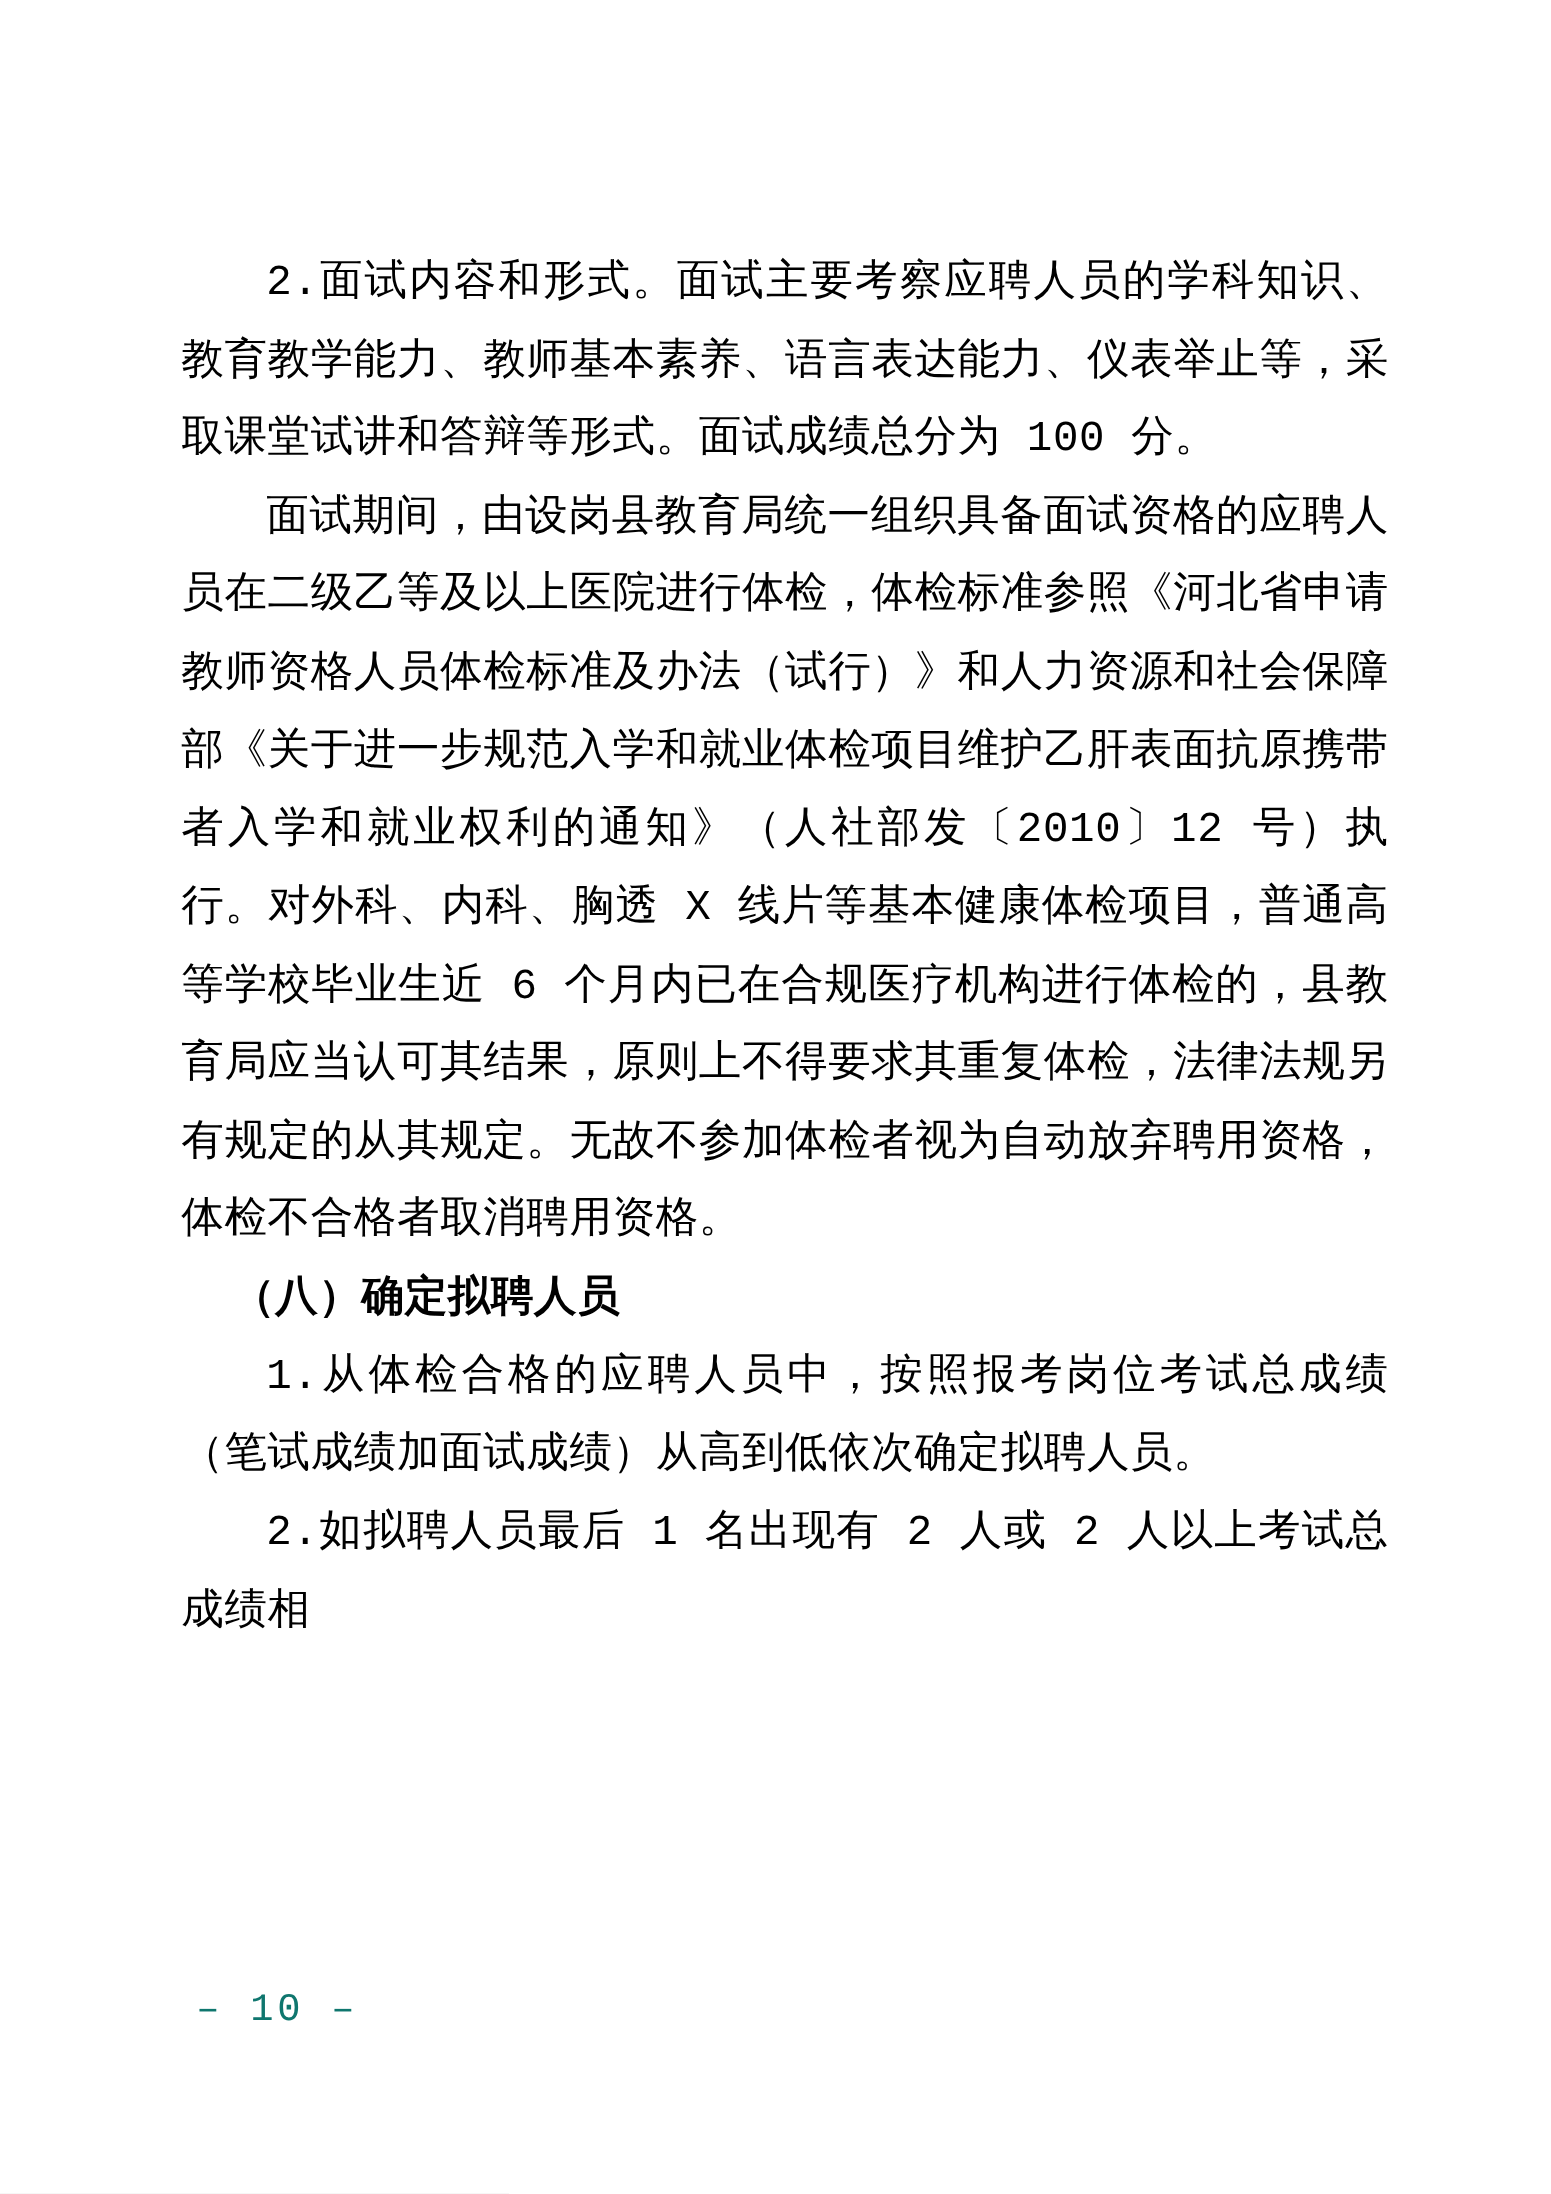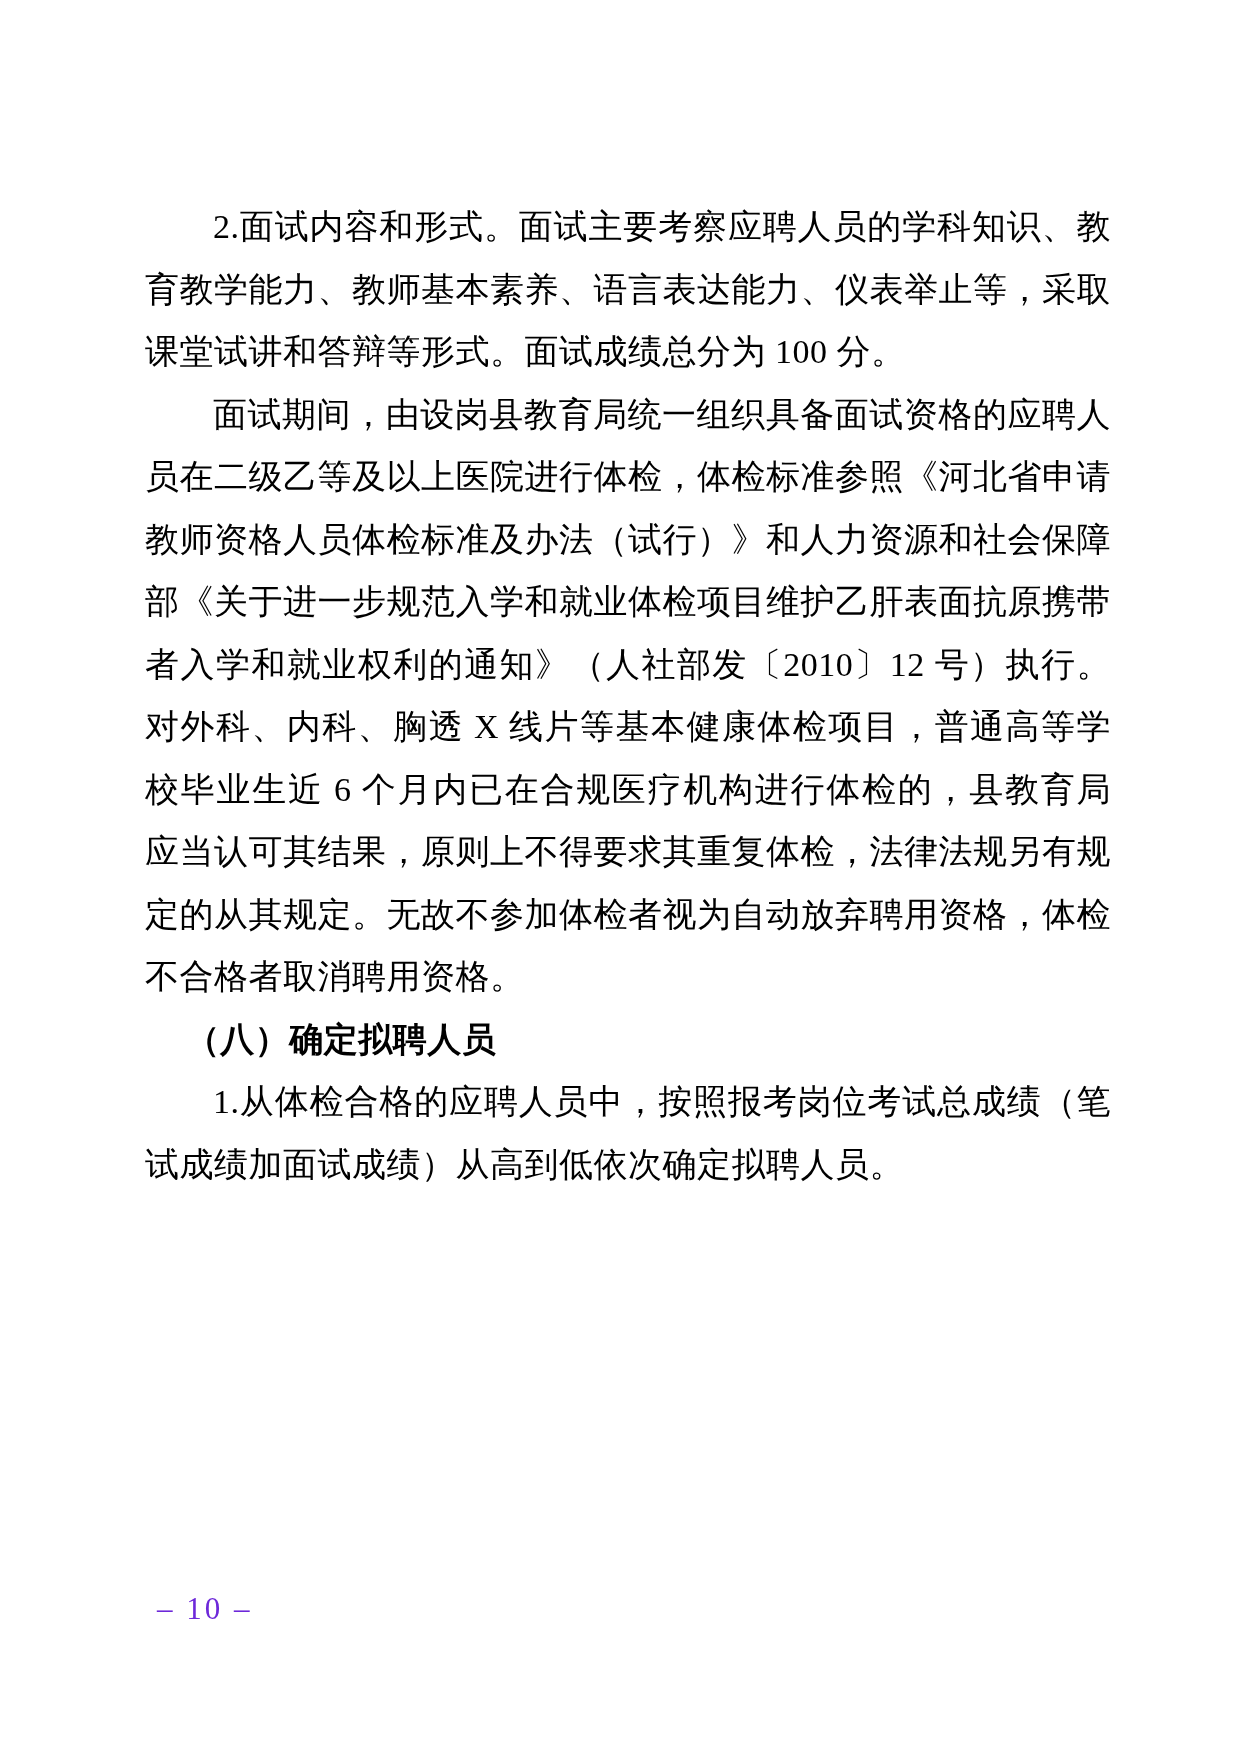--- a/index.html
+++ b/index.html
@@ -1,15 +1,15 @@
 <!DOCTYPE html>
 <html><head>
 <meta charset="utf-8">
 <style>
-  * { margin: 0; padding: 0; box-sizing: border-box; }
+  * { margin: 0; padding: 0; box-sizing: border-box; font-family: Liberation Mono, monospace; }
   html, body { background: #e9e9e9; }
   .page {
     position: relative;
     width: 1241px;
     height: 1755px;
     margin: 0 auto;
     background: #ffffff;
     color: #000000;
     font-family: "Liberation Serif", "DejaVu Serif", serif;
     overflow: hidden;
@@ -33,27 +33,28 @@
     margin: 0;
     text-indent: 1.2em;
     font-weight: 600;
   }
   .footer {
     position: absolute;
     left: 157px;
     top: 1591px;
     font-size: 31px;
     letter-spacing: 3px;
-    color: #6d28d9;
+    color: #0f766e;
   }
 </style>
 </head>
 <body>
 
 <div class="page">
   <div class="content">
     <p class="para">2.面试内容和形式。面试主要考察应聘人员的学科知识、教育教学能力、教师基本素养、语言表达能力、仪表举止等，采取课堂试讲和答辩等形式。面试成绩总分为 100 分。</p>
     <p class="para">面试期间，由设岗县教育局统一组织具备面试资格的应聘人员在二级乙等及以上医院进行体检，体检标准参照《河北省申请教师资格人员体检标准及办法（试行）》和人力资源和社会保障部《关于进一步规范入学和就业体检项目维护乙肝表面抗原携带者入学和就业权利的通知》（人社部发〔2010〕12 号）执行。对外科、内科、胸透 X 线片等基本健康体检项目，普通高等学校毕业生近 6 个月内已在合规医疗机构进行体检的，县教育局应当认可其结果，原则上不得要求其重复体检，法律法规另有规定的从其规定。无故不参加体检者视为自动放弃聘用资格，体检不合格者取消聘用资格。</p>
     <p class="heading">（八）确定拟聘人员</p>
     <p class="para">1.从体检合格的应聘人员中，按照报考岗位考试总成绩（笔试成绩加面试成绩）从高到低依次确定拟聘人员。</p>
+    <p class="para">2.如拟聘人员最后 1 名出现有 2 人或 2 人以上考试总成绩相</p>
   </div>
   <div class="footer">– 10 –</div>
 </div>
 
 </body></html>

